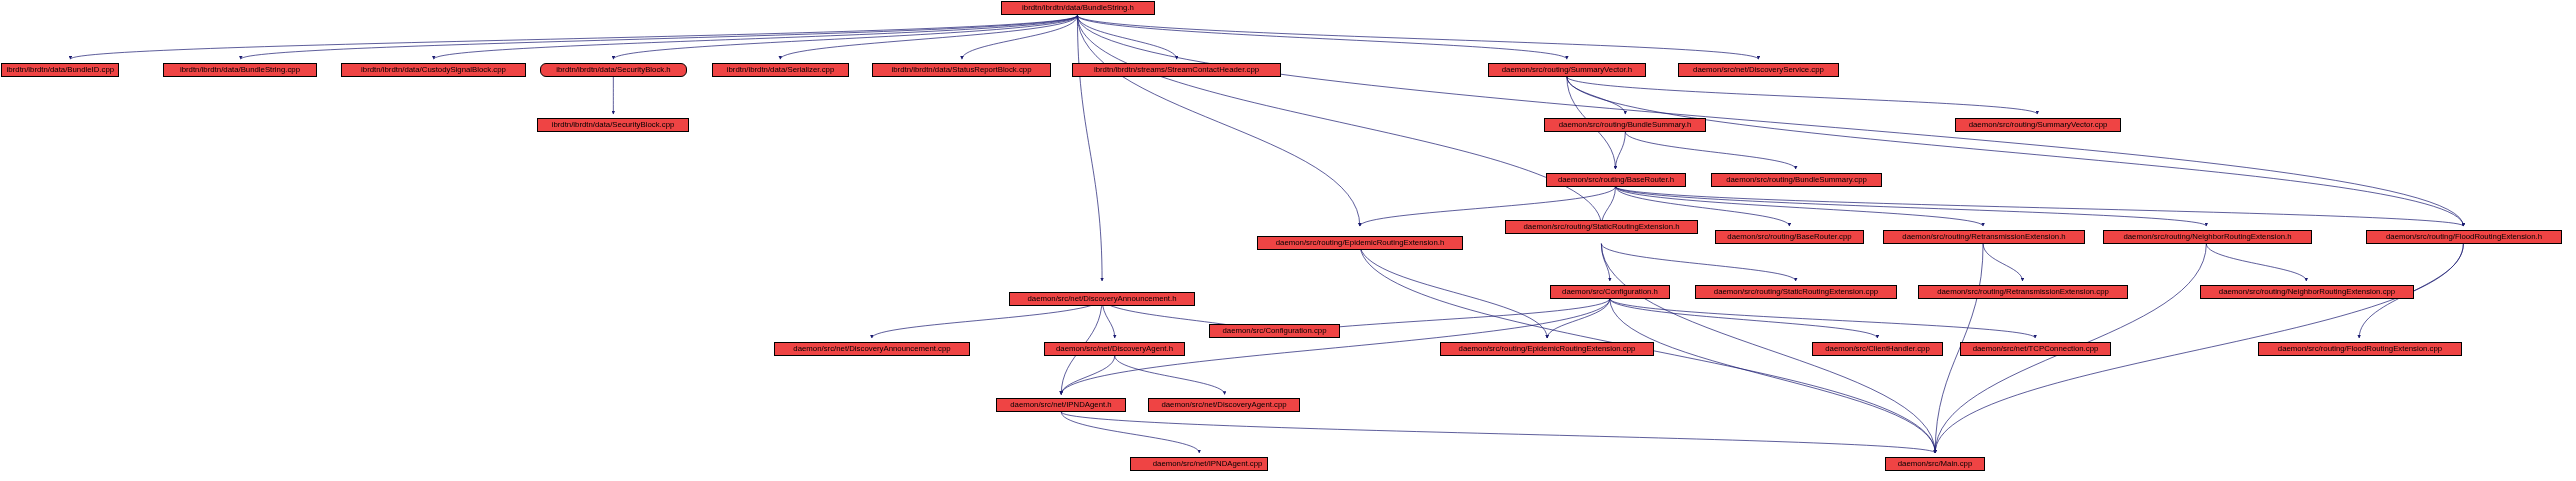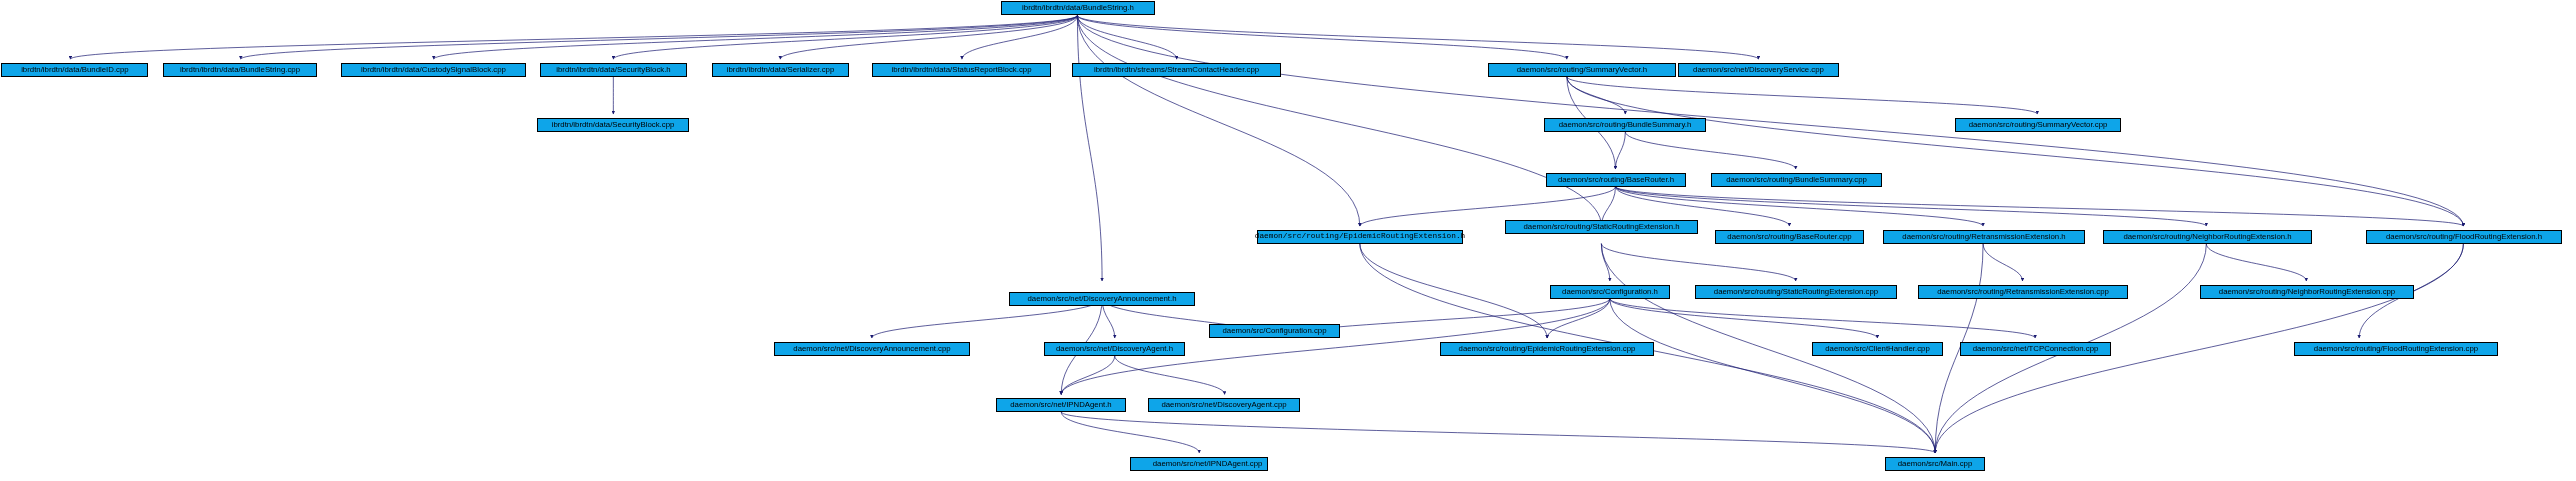--- a/index.html
+++ b/index.html
@@ -20,21 +20,21 @@
     left: 0;
     top: 0;
     width: 2576px;
     height: 481px;
     pointer-events: none;
   }
   .node {
     position: absolute;
     box-sizing: border-box;
     border: 0.7px solid #000000;
-    background: #0ea5e9;
+    background: #ef4444;
     color: #000000;
     font-size: 7.8px;
     line-height: 1;
     display: flex;
     align-items: center;
     justify-content: center;
     white-space: nowrap;
     padding: 0 2.8px;
     z-index: 2;
   }
@@ -101,51 +101,51 @@
         <path d="M 2285 424 C 2285 487.45, 1506 501.55, 1506 560" stroke="#191970" marker-end="url(#arrow)"></path>
         <path d="M 2285 424 C 2285 524.8, 2747 547.2, 2747 643" stroke="#191970" marker-end="url(#arrow)"></path>
         <path d="M 1582 505 C 1582 532, 1506 538, 1506 560" stroke="#191970" marker-end="url(#arrow)"></path>
         <path d="M 1582 505 C 1582 532, 1738 538, 1738 560" stroke="#191970" marker-end="url(#arrow)"></path>
         <path d="M 1506 585 C 1506 613.35, 1702 619.65, 1702 643" stroke="#191970" marker-end="url(#arrow)"></path>
         <path d="M 1506 585 C 1506 613.35, 2747 619.65, 2747 643" stroke="#191970" marker-end="url(#arrow)"></path>
       </g>
   </svg>
   <div id="nodes">
       <div class="node root" style="left: 1001px; top: 1.4px; width: 154px; height: 14px;">ibrdtn/ibrdtn/data/BundleString.h</div>
-      <div class="node" style="left: 1.4px; top: 63px; width: 147px; height: 14px;">ibrdtn/ibrdtn/data/BundleID.cpp</div>
+      <div class="node" style="left: 1.4px; top: 63px; width: 118px; height: 14px;">ibrdtn/ibrdtn/data/BundleID.cpp</div>
       <div class="node" style="left: 163px; top: 63px; width: 154px; height: 14px;">ibrdtn/ibrdtn/data/BundleString.cpp</div>
       <div class="node" style="left: 341px; top: 63px; width: 185px; height: 14px;">ibrdtn/ibrdtn/data/CustodySignalBlock.cpp</div>
-      <div class="node" style="left: 540px; top: 63px; width: 147px; height: 14px;">ibrdtn/ibrdtn/data/SecurityBlock.h</div>
+      <div class="node" style="left: 540px; top: 63px; width: 147px; height: 14px; border-radius: 6px;">ibrdtn/ibrdtn/data/SecurityBlock.h</div>
       <div class="node" style="left: 712px; top: 63px; width: 137px; height: 14px;">ibrdtn/ibrdtn/data/Serializer.cpp</div>
       <div class="node" style="left: 872px; top: 63px; width: 179px; height: 14px;">ibrdtn/ibrdtn/data/StatusReportBlock.cpp</div>
       <div class="node" style="left: 1072px; top: 63px; width: 209px; height: 14px;">ibrdtn/ibrdtn/streams/StreamContactHeader.cpp</div>
-      <div class="node" style="left: 1488px; top: 63px; width: 188px; height: 14px;">daemon/src/routing/SummaryVector.h</div>
+      <div class="node" style="left: 1488px; top: 63px; width: 158px; height: 14px;">daemon/src/routing/SummaryVector.h</div>
       <div class="node" style="left: 1678px; top: 63px; width: 161px; height: 14px;">daemon/src/net/DiscoveryService.cpp</div>
       <div class="node" style="left: 537px; top: 118px; width: 152px; height: 14px;">ibrdtn/ibrdtn/data/SecurityBlock.cpp</div>
       <div class="node" style="left: 1544px; top: 118px; width: 162px; height: 14px;">daemon/src/routing/BundleSummary.h</div>
       <div class="node" style="left: 1955px; top: 118px; width: 166px; height: 14px;">daemon/src/routing/SummaryVector.cpp</div>
       <div class="node" style="left: 1546px; top: 173px; width: 140px; height: 14px;">daemon/src/routing/BaseRouter.h</div>
       <div class="node" style="left: 1711px; top: 173px; width: 171px; height: 14px;">daemon/src/routing/BundleSummary.cpp</div>
-      <div class="node" style="left: 1257px; top: 230px; width: 206px; height: 14px; font-family: Liberation Mono, monospace;">daemon/src/routing/EpidemicRoutingExtension.h</div>
+      <div class="node" style="left: 1257px; top: 236px; width: 206px; height: 14px;">daemon/src/routing/EpidemicRoutingExtension.h</div>
       <div class="node" style="left: 1505px; top: 220px; width: 193px; height: 14px;">daemon/src/routing/StaticRoutingExtension.h</div>
       <div class="node" style="left: 1715px; top: 230px; width: 149px; height: 14px;">daemon/src/routing/BaseRouter.cpp</div>
       <div class="node" style="left: 1883px; top: 230px; width: 202px; height: 14px;">daemon/src/routing/RetransmissionExtension.h</div>
       <div class="node" style="left: 2103px; top: 230px; width: 209px; height: 14px;">daemon/src/routing/NeighborRoutingExtension.h</div>
       <div class="node" style="left: 2366px; top: 230px; width: 196px; height: 14px;">daemon/src/routing/FloodRoutingExtension.h</div>
       <div class="node" style="left: 1009px; top: 292px; width: 186px; height: 14px;">daemon/src/net/DiscoveryAnnouncement.h</div>
       <div class="node" style="left: 1550px; top: 285px; width: 120px; height: 14px;">daemon/src/Configuration.h</div>
       <div class="node" style="left: 1695px; top: 285px; width: 202px; height: 14px;">daemon/src/routing/StaticRoutingExtension.cpp</div>
       <div class="node" style="left: 1918px; top: 285px; width: 210px; height: 14px;">daemon/src/routing/RetransmissionExtension.cpp</div>
       <div class="node" style="left: 2200px; top: 285px; width: 214px; height: 14px; text-align: center;">daemon/src/routing/NeighborRoutingExtension.cpp</div>
       <div class="node" style="left: 774px; top: 342px; width: 196px; height: 14px;">daemon/src/net/DiscoveryAnnouncement.cpp</div>
       <div class="node" style="left: 1044px; top: 342px; width: 141px; height: 14px;">daemon/src/net/DiscoveryAgent.h</div>
       <div class="node" style="left: 1209px; top: 324px; width: 131px; height: 14px;">daemon/src/Configuration.cpp</div>
       <div class="node" style="left: 1440px; top: 342px; width: 214px; height: 14px;">daemon/src/routing/EpidemicRoutingExtension.cpp</div>
       <div class="node" style="left: 1812px; top: 342px; width: 131px; height: 14px;">daemon/src/ClientHandler.cpp</div>
       <div class="node" style="left: 1960px; top: 342px; width: 151px; height: 14px;">daemon/src/net/TCPConnection.cpp</div>
-      <div class="node" style="left: 2258px; top: 342px; width: 204px; height: 14px; margin-left: 36px;">daemon/src/routing/FloodRoutingExtension.cpp</div>
+      <div class="node" style="left: 2258px; top: 342px; width: 204px; height: 14px;">daemon/src/routing/FloodRoutingExtension.cpp</div>
       <div class="node" style="left: 996px; top: 398px; width: 130px; height: 14px;">daemon/src/net/IPNDAgent.h</div>
       <div class="node" style="left: 1148px; top: 398px; width: 152px; height: 14px;">daemon/src/net/DiscoveryAgent.cpp</div>
       <div class="node" style="left: 1130px; top: 457px; width: 138px; height: 14px; padding-left: 20px;">daemon/src/net/IPNDAgent.cpp</div>
       <div class="node" style="left: 1885px; top: 457px; width: 100px; height: 14px;">daemon/src/Main.cpp</div>
     </div>
 </div>
 
 
 </body></html>

